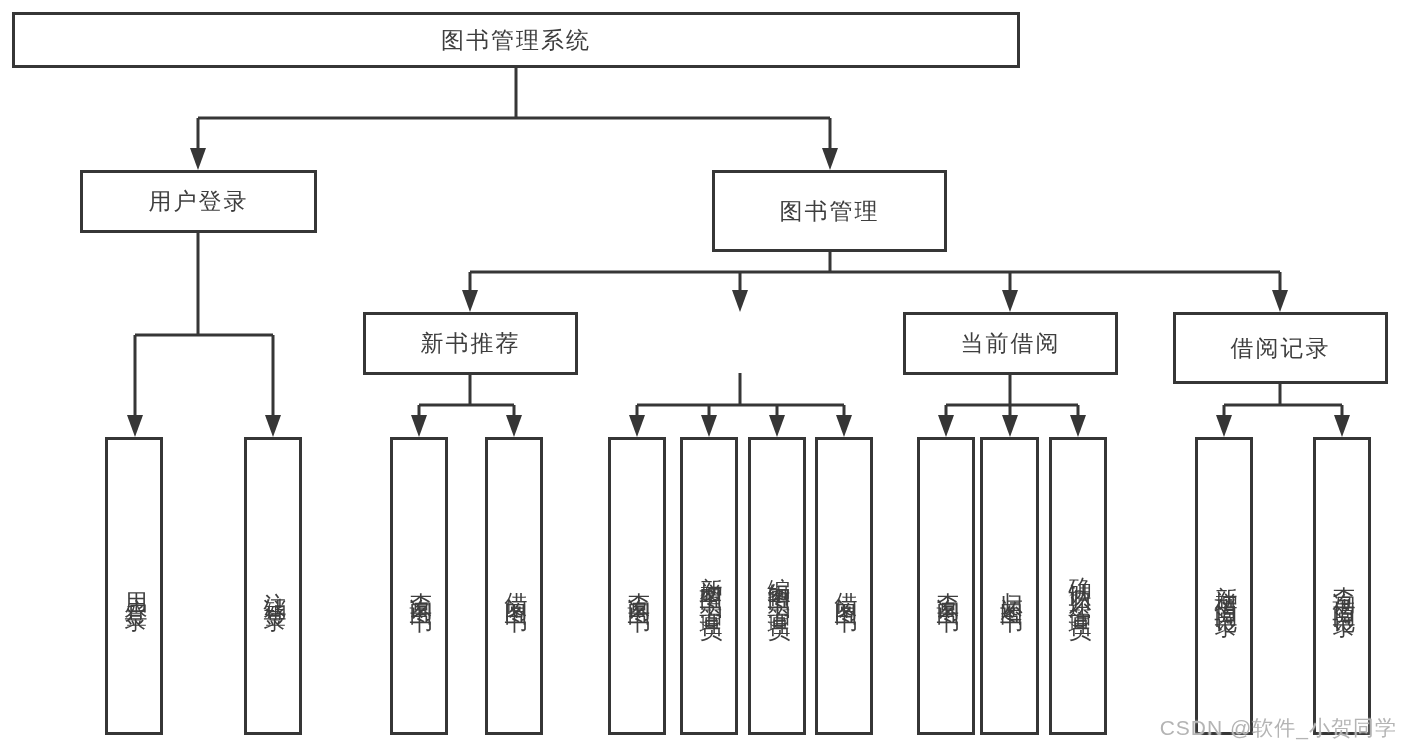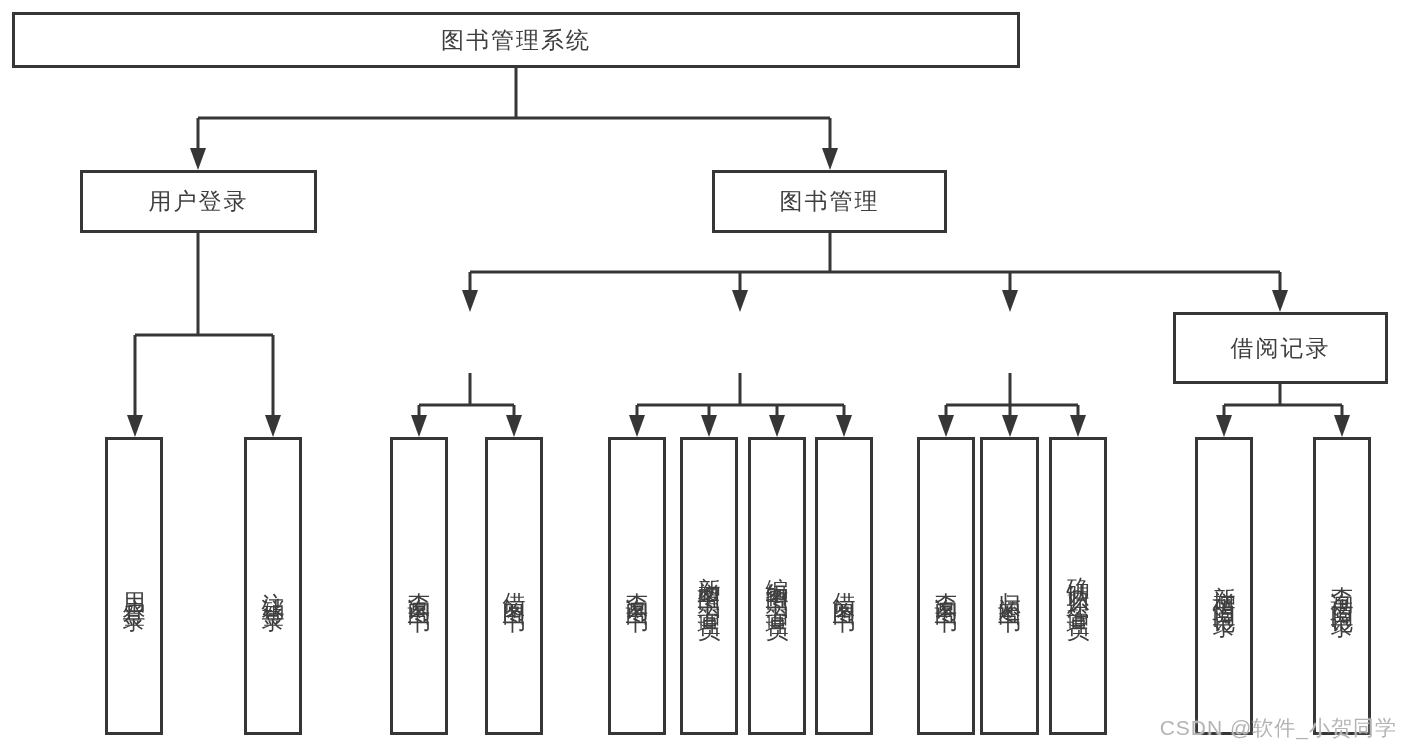--- a/index.html
+++ b/index.html
@@ -12,20 +12,21 @@
   }
   .connectors{position:absolute;left:0;top:0;}
   .box{
     position:absolute;
     box-sizing:border-box;
     background:#ffffff;
     border:3px solid #363636;
     display:flex;
     align-items:center;
     justify-content:center;
+    font-family:Liberation Mono, monospace;
   }
   .lbl{
     font-size:23px;
     color:#3e3e3e;
     letter-spacing:2px;
     white-space:nowrap;
   }
   .vlbl{
     writing-mode:vertical-rl;
     text-orientation:mixed;
@@ -93,24 +94,30 @@
     </g>
   </svg>
 
   <div class="box" style="left:12px;top:12px;width:1008px;height:56px">
     <span class="lbl">图书管理系统</span>
   </div>
 
   <div class="box" style="left:80px;top:170px;width:237px;height:63px">
     <span class="lbl">用户登录</span>
   </div>
-  <div class="box" style="left:712px;top:170px;width:235px;height:63px">
+  <div class="box" style="left:712px;top:170px;width:235px;height:82px">
     <span class="lbl">图书管理</span>
   </div>
 
+  <div class="box" style="left:363px;top:312px;width:215px;height:63px">
+    <span class="lbl">新书推荐</span>
+  </div>
+  <div class="box" style="left:903px;top:312px;width:215px;height:63px">
+    <span class="lbl">当前借阅</span>
+  </div>
   <div class="box" style="left:1173px;top:312px;width:215px;height:72px">
     <span class="lbl">借阅记录</span>
   </div>
 
   <div class="box" style="left:105px;top:437px;width:58px;height:298px">
     <span class="vlbl">用户登录</span>
   </div>
   <div class="box" style="left:244px;top:437px;width:58px;height:298px">
     <span class="vlbl">注销登录</span>
   </div>

